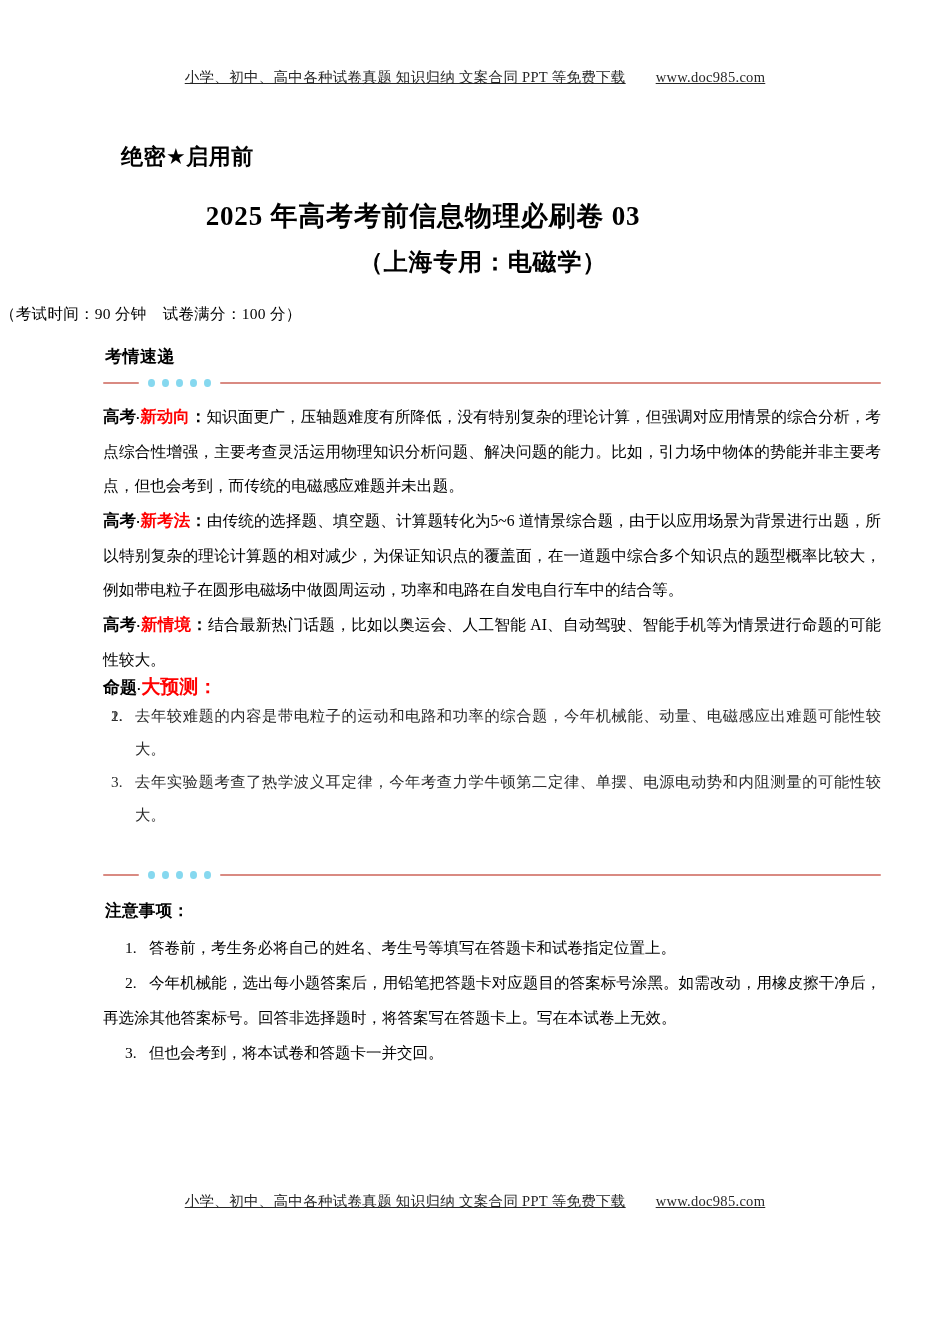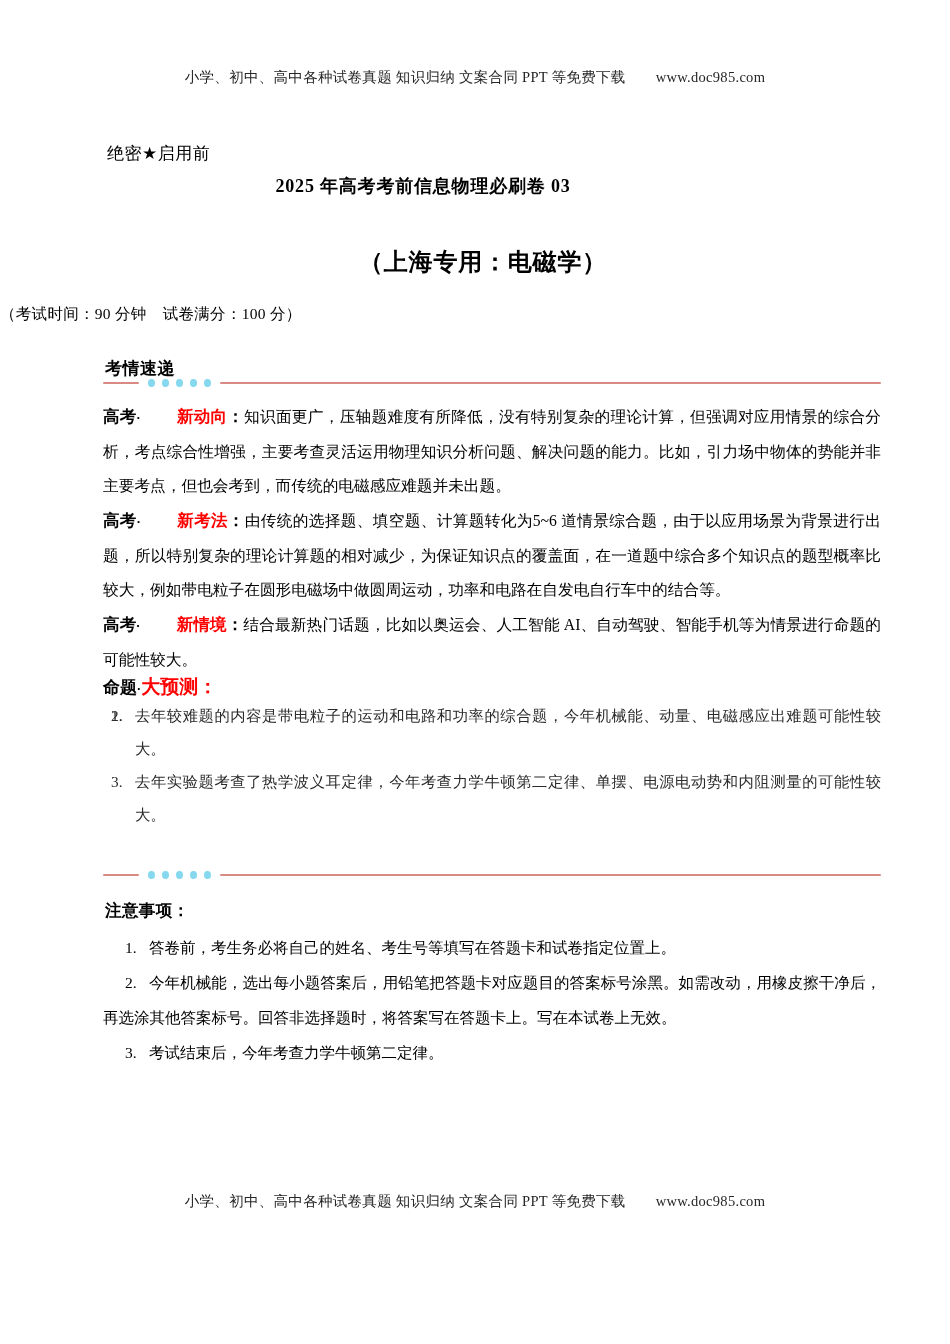--- a/index.html
+++ b/index.html
@@ -25,45 +25,46 @@
   .running-head,
   .running-foot {
     position: absolute;
     left: 0;
     width: 950px;
     text-align: center;
     font-family: "Liberation Serif", "DejaVu Serif", serif;
     font-size: 14.5px;
     color: #262626;
     letter-spacing: 0.3px;
+    text-decoration: underline;
   }
   .running-head { top: 68px; }
   .running-foot { top: 1192px; }
   .running-head .site,
   .running-foot .site {
     margin-left: 30px;
   }
 
   
   .secret-line {
     position: absolute;
-    left: 107px;
+    left: 121px;
     top: 142px;
     font-family: "Liberation Sans", "DejaVu Sans", sans-serif;
-    font-weight: normal;
-    font-size: 17px;
+    font-weight: bold;
+    font-size: 22px;
     letter-spacing: 0.5px;
   }
   .doc-title {
     position: absolute;
     left: 0;
-    top: 174px;
+    top: 198px;
     width: 846px;
     text-align: center;
-    font-size: 18px;
+    font-size: 27px;
     font-weight: bold;
     letter-spacing: 0.8px;
   }
   .doc-subtitle {
     position: absolute;
     left: 8px;
     top: 246px;
     width: 950px;
     text-align: center;
     font-size: 24px;
@@ -81,21 +82,20 @@
   .exam-info .gap { display: inline-block; width: 16px; }
 
   
   .section-heading {
     position: absolute;
     left: 105px;
     font-family: "Liberation Sans", "DejaVu Sans", sans-serif;
     font-weight: bold;
     font-size: 17px;
     letter-spacing: 0.5px;
-    margin-top: 12px;
   }
   #kqsd-heading { top: 345px; }
 
   
   .divider {
     position: absolute;
     left: 103px;
     width: 778px;
     height: 14px;
     display: flex;
@@ -145,21 +145,20 @@
     text-justify: inter-ideograph;
     margin: 0;
   }
   .lead {
     font-family: "Liberation Sans", "DejaVu Sans", sans-serif;
     font-weight: bold;
     font-size: 16.5px;
   }
   .lead .red {
     color: #ff0000;
-    margin-left: 36px;
   }
   .lead .dot {
     color: #000000;
     font-size: 13px;
   }
 
   .pred-heading {
     font-family: "Liberation Sans", "DejaVu Sans", sans-serif;
     font-weight: bold;
     font-size: 17px;
@@ -321,21 +320,21 @@
     <p class="notice-heading">注意事项：</p>
     <ol class="notice-list">
       <li>
         <span class="marker">1.</span><span>答卷前，考生务必将自己的姓名、考生号等填写在答题卡和试卷指定位置上。</span>
       </li>
       <li class="hang">
         <span class="marker">2.</span>
           <span class="flowtext">今年机械能，选出每小题答案后，用铅笔把答题卡对应题目的答案标号涂黑。如需改动，用橡皮擦干净后，再选涂其他答案标号。回答非选择题时，将答案写在答题卡上。写在本试卷上无效。</span>
       </li>
       <li>
-        <span class="marker">3.</span><span>考试结束后，今年考查力学牛顿第二定律。</span>
+        <span class="marker">3.</span><span>但也会考到，将本试卷和答题卡一并交回。</span>
       </li>
     </ol>
   </div>
 
   <div class="running-foot">
     <span>小学、初中、高中各种试卷真题 知识归纳 文案合同 PPT 等免费下载</span><span class="site">www.doc985.com</span>
   </div>
 
 </div>
 

